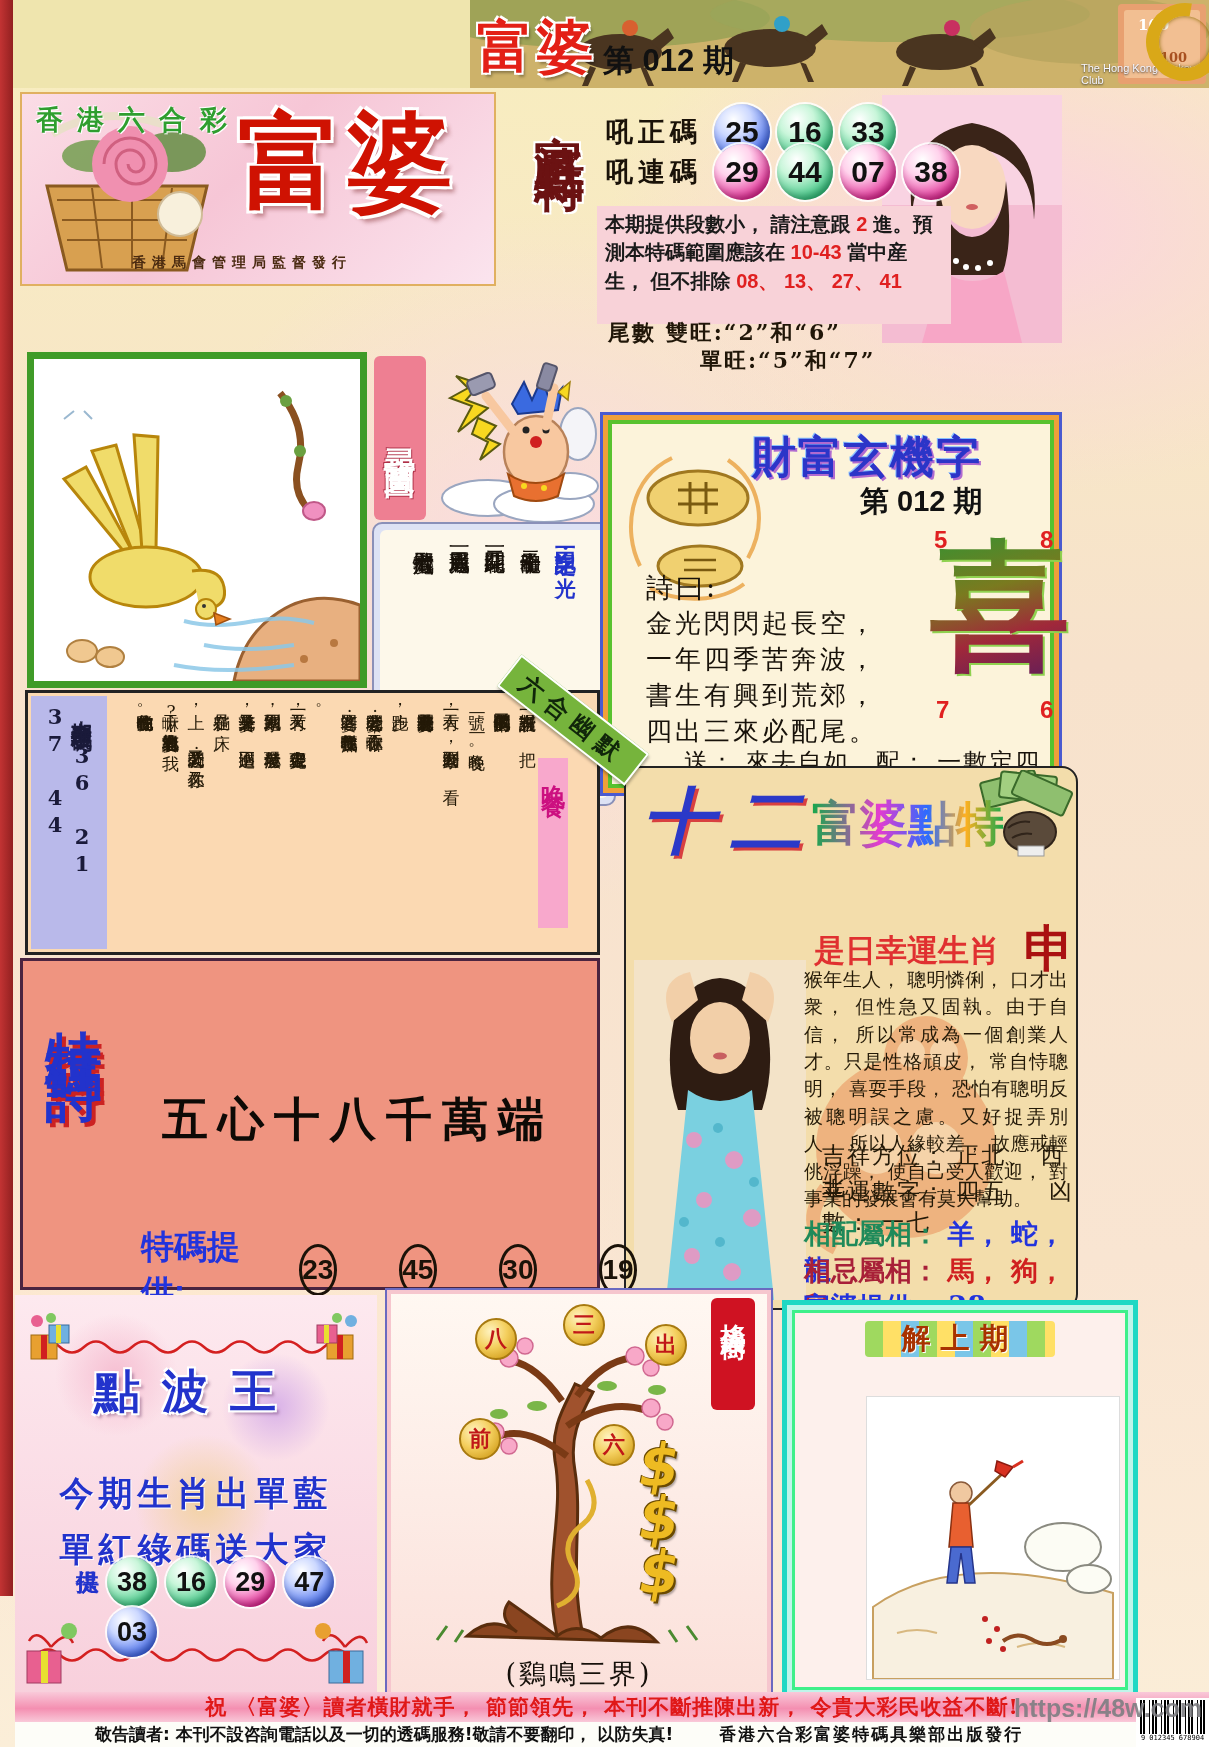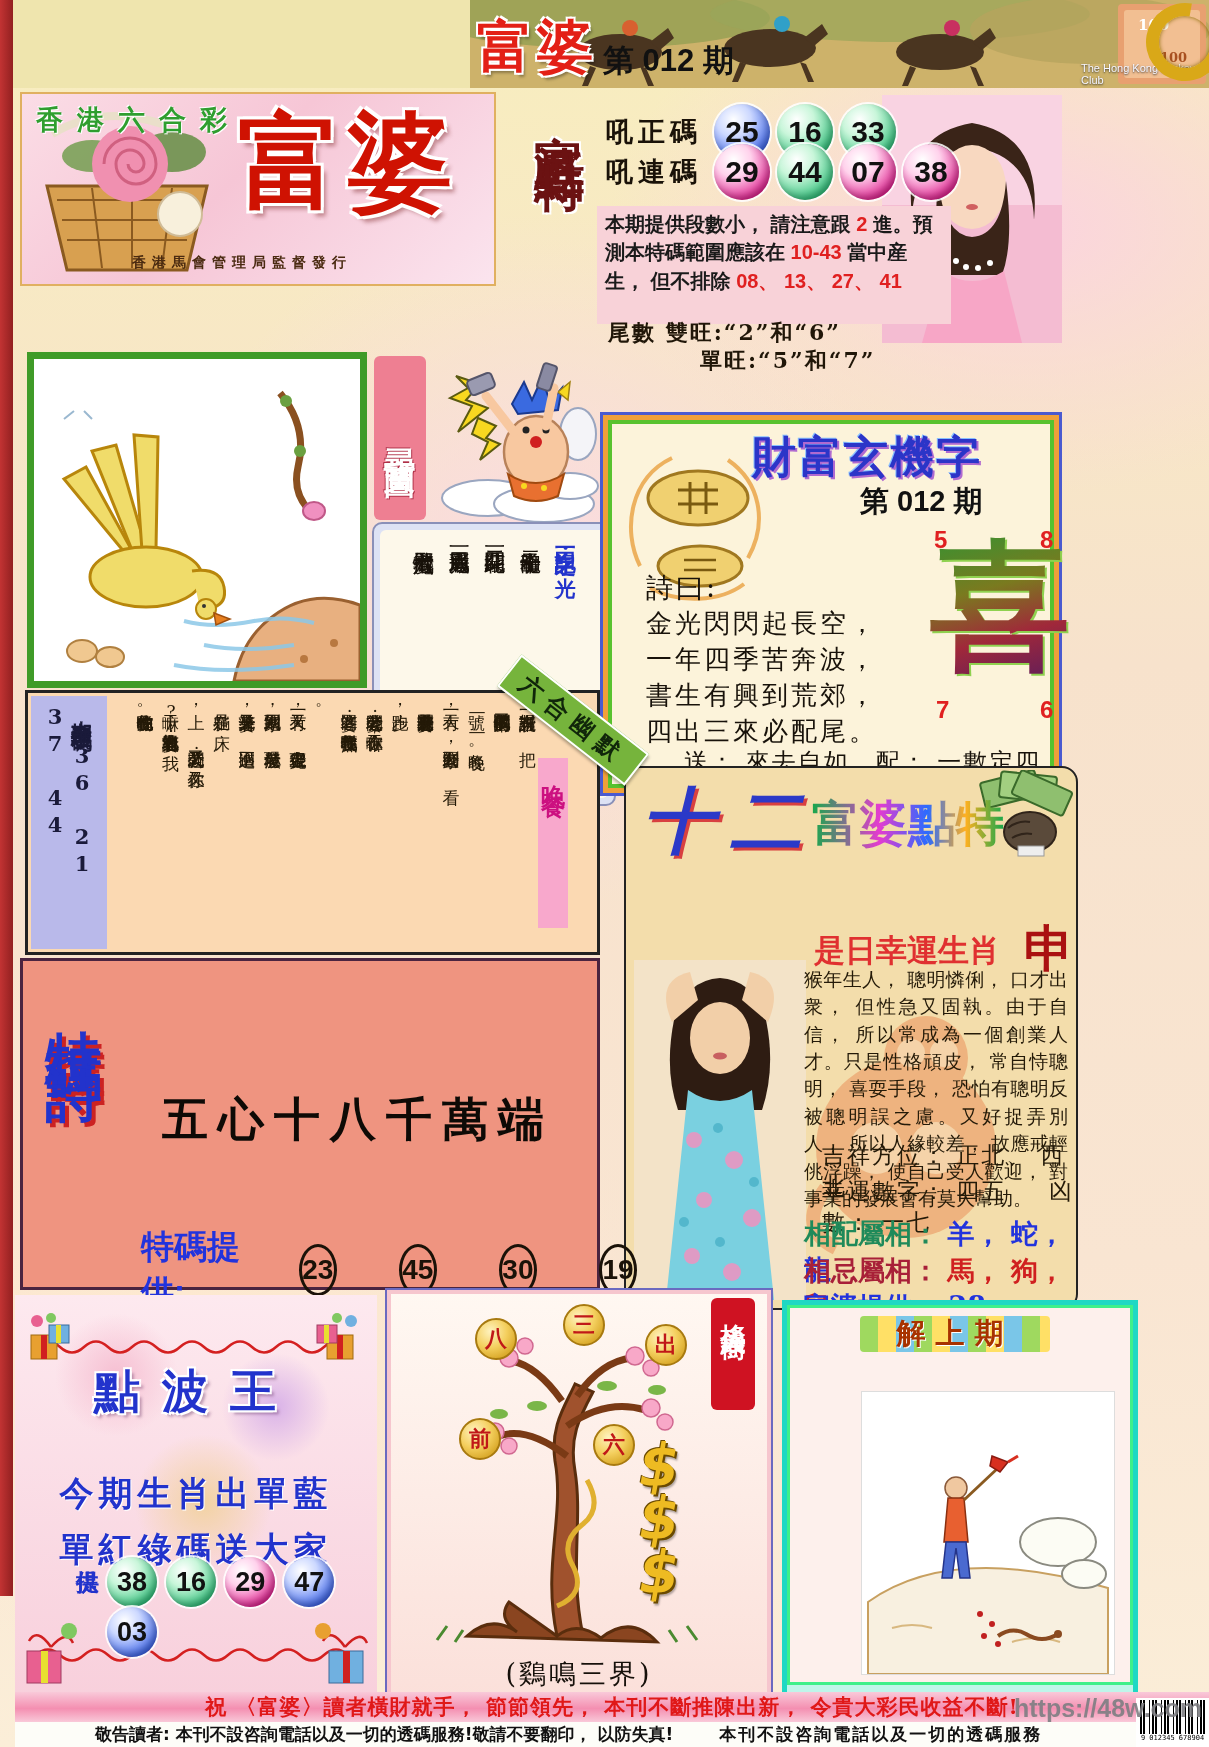--- a/index.html
+++ b/index.html
@@ -130,21 +130,21 @@
   .fruit{position:absolute;width:38px;height:38px;border-radius:50%;
     background:radial-gradient(circle at 35% 30%,#fff3c0,#f4cf5e 45%,#cf9a16 90%);
     border:2px solid #a87a10;display:flex;align-items:center;justify-content:center;
     font-size:22px;font-weight:bold;color:#c01818;}
   .dollars{left:252px;top:150px;display:flex;flex-direction:column;line-height:.92;
     font-family:"DejaVu Sans",sans-serif;font-size:58px;font-weight:bold;font-style:italic;color:#eebb22;
     text-shadow:2px 2px 0 #6a4a00,-1px -1px 0 #6a4a00,3px 4px 2px rgba(0,0,0,.3);}
   .tree-caption{left:0;top:366px;width:100%;text-align:center;font-size:27px;color:#16100a;letter-spacing:3px;}
   
   .solve{left:782px;top:1300px;width:356px;height:400px;border:5px solid #1fd8c4;background:#bff5ea;box-sizing:border-box;}
-  .solve-in{position:relative;height:calc(100% - 10px);border:3px solid #3ef08a;background:#fdf0ec;box-sizing:border-box;}
+  .solve-in{position:relative;margin:5px;height:calc(100% - 10px);border:3px solid #3ef08a;background:#fdf0ec;box-sizing:border-box;}
   .solve-title{left:70px;top:8px;width:190px;height:36px;display:flex;align-items:center;justify-content:center;
     background:repeating-linear-gradient(90deg,#9fd95f 0 18px,#ffe066 18px 36px,#7ac6e8 36px 54px);
     border-radius:4px;}
   .solve-title span{font-size:29px;font-weight:bold;color:#a83200;letter-spacing:10px;text-shadow:1px 1px 0 #fff;}
   .solve-art{left:72px;top:84px;width:252px;height:282px;background:#fff;box-shadow:0 0 0 1px #ddd;}
   
   .foot-band{left:15px;top:1692px;width:1194px;height:30px;
     background:linear-gradient(180deg,#f9c9d9,#f48fb1 55%,#f9c9d9);display:flex;align-items:center;justify-content:center;}
   .foot-band span{color:#e01818;font-size:21px;font-weight:bold;letter-spacing:1px;}
   .foot-notice{left:15px;top:1722px;width:1194px;height:25px;background:#fdfdf8;display:flex;align-items:center;
@@ -583,21 +583,21 @@
         </svg>
       </div>
     </div>
   </div>
 
   <div class="abs foot-band">
     <span>祝 〈富婆〉讀者橫財就手， 節節領先， 本刊不斷推陳出新， 令貴大彩民收益不斷!</span>
   </div>
   <div class="abs foot-notice">
     <span class="n1">敬告讀者: 本刊不設咨詢電話以及一切的透碼服務!敬請不要翻印， 以防失真!</span>
-    <span class="n2">本刊不設咨詢電話以及一切的透碼服務</span>
+    <span class="n2">香港六合彩富婆特碼具樂部出版發行</span>
   </div>
   <div class="abs barcode">
     <div class="bars"></div>
     <div class="num">9 012345 678904</div>
   </div>
   <div class="abs watermark">https://48w.com</div>
 
 </div>
 
 </body></html>

